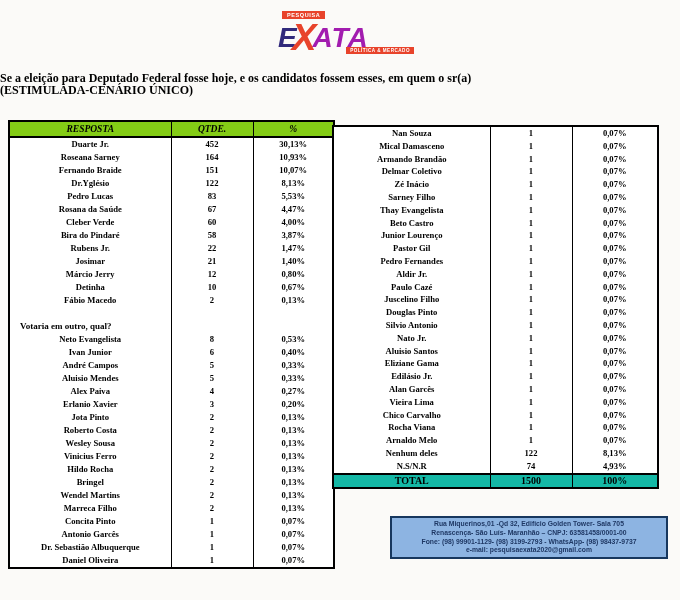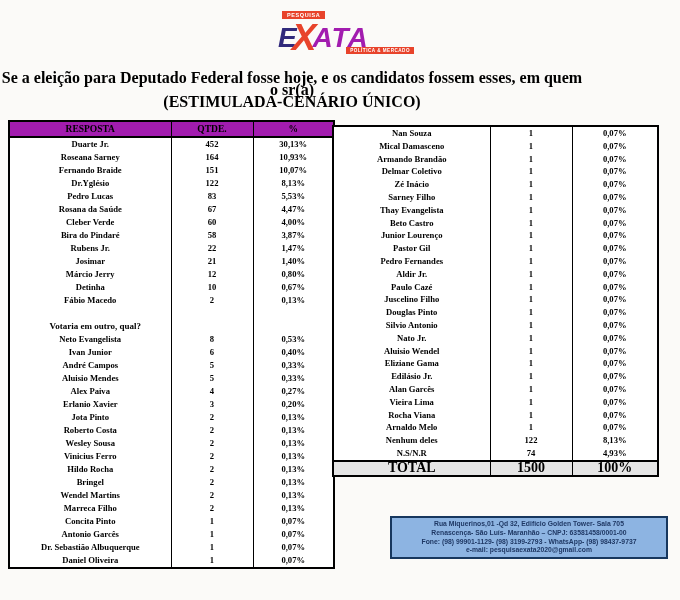--- a/index.html
+++ b/index.html
@@ -32,44 +32,44 @@
     position:absolute;right:-6px;bottom:2px;
     background:#e8432b;color:#fff;
     font-family:"Liberation Sans",sans-serif;
     font-size:4.6px;font-weight:bold;letter-spacing:.5px;
     padding:1px 4px;z-index:3;
   }
 
   
   .title{
     position:absolute;top:72px;left:0;width:584px;
-    text-align:center;font-weight:bold;font-size:16px;line-height:12px;color:#000;
+    text-align:left;font-weight:bold;font-size:12px;line-height:12px;color:#000;
   }
 
   
   table.t{
     position:absolute;border-collapse:collapse;table-layout:fixed;
     border:2px solid #000;background:#fff;
   }
   table.t td, table.t th{
     border-left:1px solid #000;border-right:1px solid #000;
     padding:0;text-align:center;
     font-weight:bold;font-size:8.6px;
     white-space:nowrap;overflow:hidden;color:#000;
   }
   table.left{left:8px;top:120px;width:325px;}
   table.left td{height:13px;line-height:13px;}
   table.left th{
-    background:#a21caf;border-bottom:2px solid #000;
-    height:14px;line-height:14px;font-size:9.5px;
+    background:#84cc16;border-bottom:2px solid #000;
+    height:14px;line-height:14px;font-size:9.5px;font-style:italic;
   }
   table.right{left:332px;top:125px;width:327px;}
   table.right td{height:12.8px;line-height:12.8px;}
-  tr.section td:first-child{text-align:center;padding-left:10px;font-size:9px;}
-  tr.total td{background:#e5e5e5;border-top:2px solid #000;font-size:14px;}
+  tr.section td:first-child{text-align:left;padding-left:10px;font-size:9px;}
+  tr.total td{background:#14b8a6;border-top:2px solid #000;font-size:10px;}
 
   
   .footer{
     position:absolute;left:390px;top:516px;width:274px;height:39px;
     background:#8db4e2;border:2px solid #17375e;
     display:flex;flex-direction:column;justify-content:center;
     text-align:center;
     font-family:"Liberation Sans",sans-serif;font-weight:bold;
     font-size:6.8px;line-height:8.6px;color:#1f3864;
   }
@@ -358,41 +358,46 @@
           <td>Silvio Antonio</td>
           <td>1</td>
           <td>0,07%</td>
         </tr>
         <tr>
           <td>Nato Jr.</td>
           <td>1</td>
           <td>0,07%</td>
         </tr>
         <tr>
-          <td>Aluisio Wendel</td>
+          <td>Aluisio Santos</td>
           <td>1</td>
           <td>0,07%</td>
         </tr>
         <tr>
           <td>Eliziane Gama</td>
           <td>1</td>
           <td>0,07%</td>
         </tr>
         <tr>
           <td>Edilásio Jr.</td>
           <td>1</td>
           <td>0,07%</td>
         </tr>
         <tr>
           <td>Alan Garcês</td>
           <td>1</td>
           <td>0,07%</td>
         </tr>
         <tr>
           <td>Vieira Lima</td>
+          <td>1</td>
+          <td>0,07%</td>
+        </tr>
+        <tr>
+          <td>Chico Carvalho</td>
           <td>1</td>
           <td>0,07%</td>
         </tr>
         <tr>
           <td>Rocha Viana</td>
           <td>1</td>
           <td>0,07%</td>
         </tr>
         <tr>
           <td>Arnaldo Melo</td>

